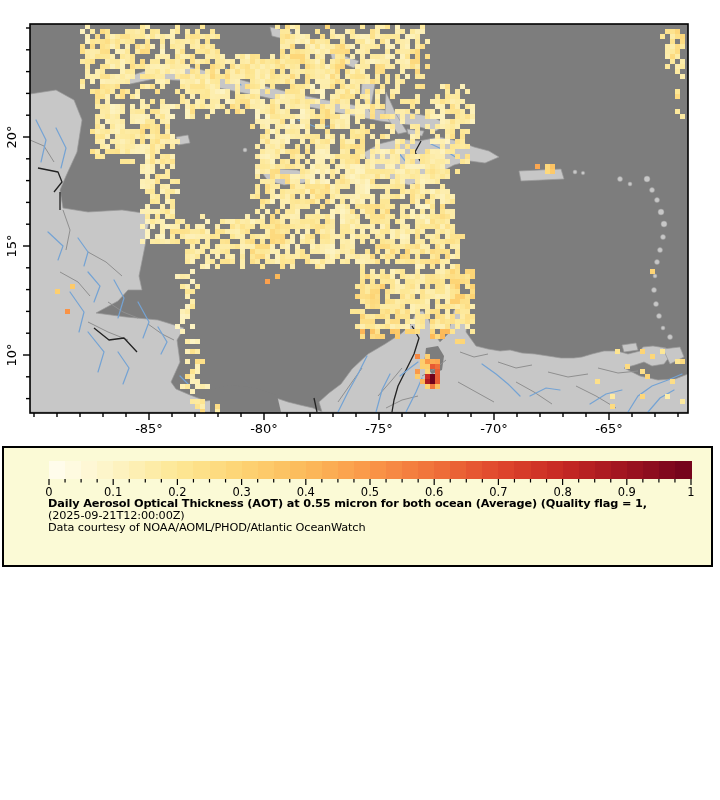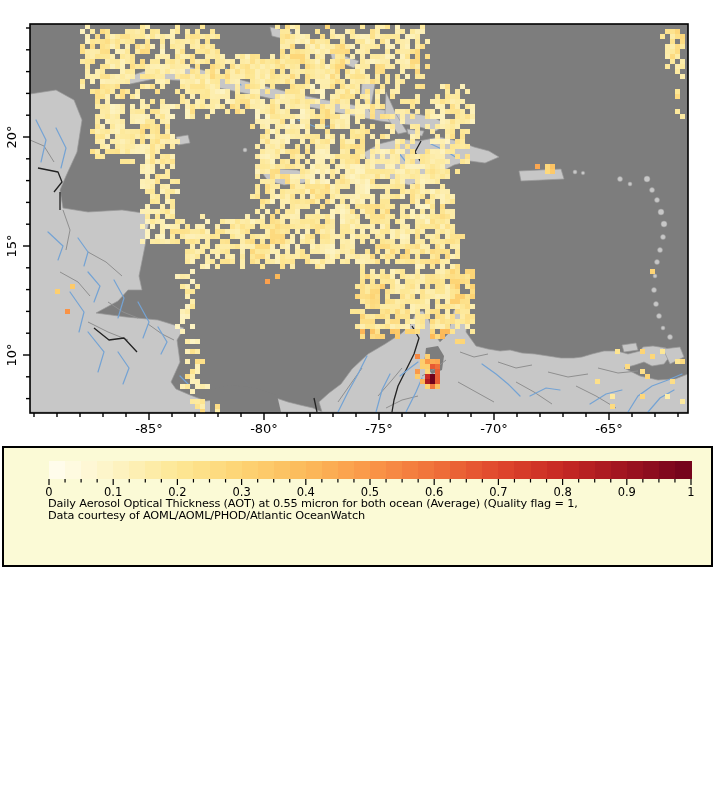--- a/index.html
+++ b/index.html
@@ -4,21 +4,21 @@
 <style>
   html,body{margin:0;padding:0;background:#ffffff;}
   #stage{position:relative;width:720px;height:800px;background:#ffffff;overflow:hidden;
          font-family:"DejaVu Sans","Liberation Sans",sans-serif;}
   #map-svg{position:absolute;left:0;top:0;}
   #legend-box{position:absolute;left:2px;top:446px;width:711px;height:121px;
               box-sizing:border-box;border:2px solid #000;}
   #cbar-svg{position:absolute;left:0;top:0;}
   #caption{position:absolute;left:44px;top:50px;width:655px;
            font-size:11.3px;line-height:11.9px;color:#000;letter-spacing:-0.15px;}
-  .cap-bold{font-weight:normal;}
+  .cap-bold{font-weight:bold;}
   .axis-label{font-size:13px;fill:#000;}
   .cbar-label{font-size:11.5px;fill:#000;}
 </style>
 </head>
 <body>
 
 <div id="stage">
   <svg id="map-svg" width="720" height="445">
       <g transform="translate(30,24)" clip-path="url(#mapclip)">
         <rect x="0" y="0" width="658" height="389" fill="#7d7d7d"></rect>
@@ -2658,16 +2658,17 @@
           <text x="366" y="48" text-anchor="middle" class="cbar-label">0.5</text>
           <text x="430.20000000000005" y="48" text-anchor="middle" class="cbar-label">0.6</text>
           <text x="494.40000000000003" y="48" text-anchor="middle" class="cbar-label">0.7</text>
           <text x="558.6" y="48" text-anchor="middle" class="cbar-label">0.8</text>
           <text x="622.8000000000001" y="48" text-anchor="middle" class="cbar-label">0.9</text>
           <text x="687" y="48" text-anchor="middle" class="cbar-label">1</text>
         </g>
       </svg>
     <div id="caption">
       <div class="cap-bold">Daily Aerosol Optical Thickness (AOT) at 0.55 micron for both ocean (Average) (Quality flag = 1,</div>
-      <div>Data courtesy of AOML/AOML/PHOD/Atlantic OceanWatch</div>
+      <div>(2025-09-21T12:00:00Z)</div>
+      <div>Data courtesy of NOAA/AOML/PHOD/Atlantic OceanWatch</div>
     </div>
   </div>
 </div>
 
 </body></html>

